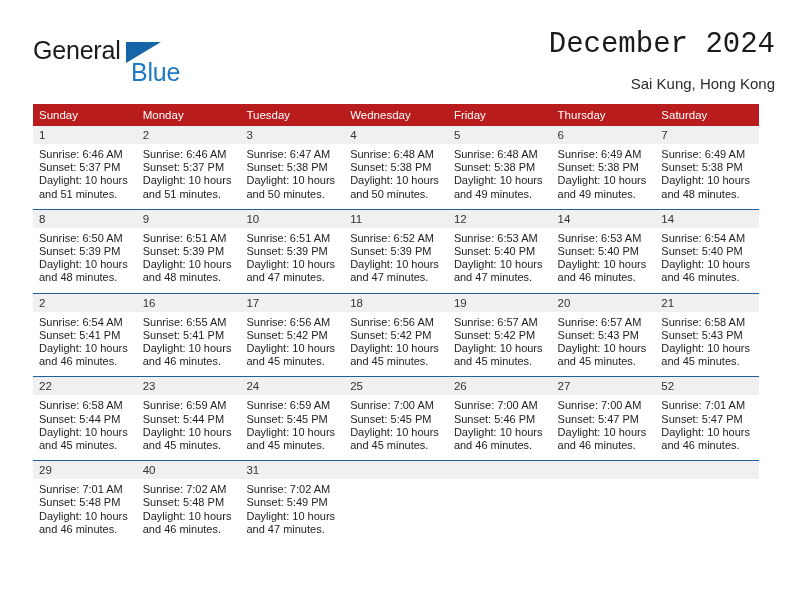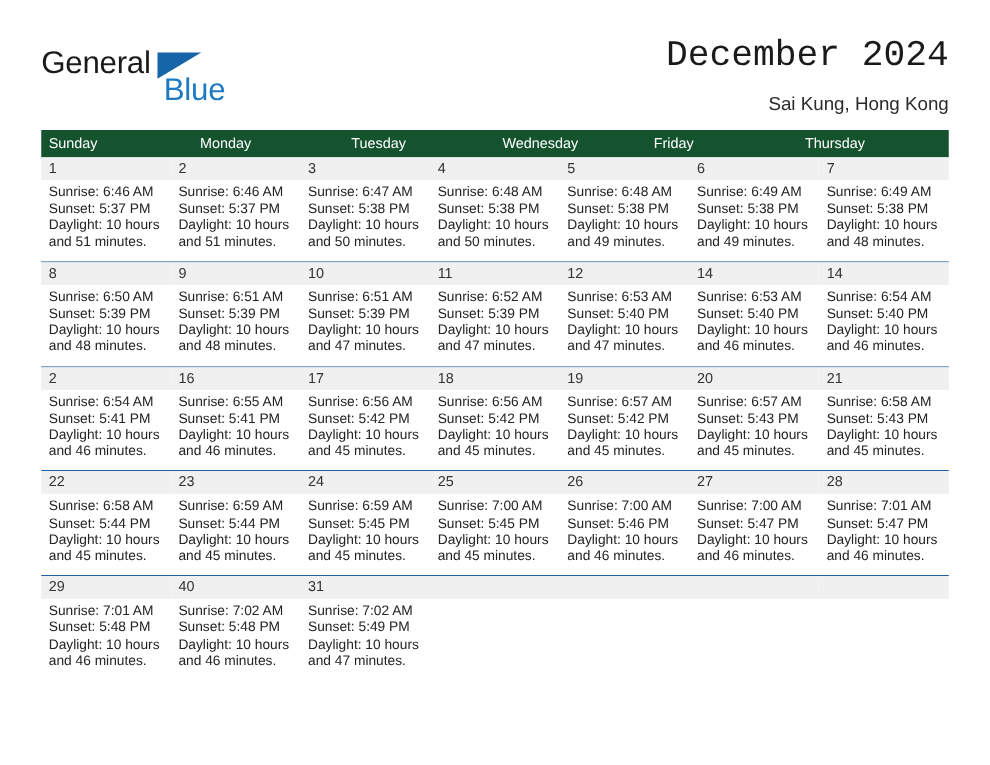--- a/index.html
+++ b/index.html
@@ -19,21 +19,21 @@
     width: 792px;
     height: 612px;
     box-sizing: border-box;
   }
 
   
   .header {
     position: absolute;
     left: 33px;
     top: 28px;
-    right: 33px;
+    right: 17px;
     height: 66px;
   }
   .logo {
     position: absolute;
     left: 0;
     top: 8px;
     width: 200px;
     height: 54px;
   }
   .logo-general {
@@ -87,21 +87,21 @@
 
   
   .calendar {
     position: absolute;
     left: 33px;
     top: 104px;
     width: 726px;
   }
   .weekday-row {
     display: flex;
-    background: #14532d;
+    background: #b91c1c;
   }
   .weekday {
     flex: 1 1 0;
     min-width: 0;
     height: 22px;
     line-height: 22px;
     padding-left: 6px;
     box-sizing: border-box;
     color: #ffffff;
     font-size: 11.5px;
@@ -163,20 +163,21 @@
   </div>
 
   <div class="calendar">
     <div class="weekday-row" id="weekday-row">
         <div class="weekday">Sunday</div>
         <div class="weekday">Monday</div>
         <div class="weekday">Tuesday</div>
         <div class="weekday">Wednesday</div>
         <div class="weekday">Friday</div>
         <div class="weekday">Thursday</div>
+        <div class="weekday">Saturday</div>
       </div>
     <div id="weeks-container">
         <div class="week-row">
           <div class="day-cell">
             <div class="day-number">1</div>
             <div class="day-info">
               <div>Sunrise: 6:46 AM</div>
               <div>Sunset: 5:37 PM</div>
               <div>Daylight: 10 hours</div>
               <div>and 51 minutes.</div>
@@ -416,21 +417,21 @@
           <div class="day-cell">
             <div class="day-number">27</div>
             <div class="day-info">
               <div>Sunrise: 7:00 AM</div>
               <div>Sunset: 5:47 PM</div>
               <div>Daylight: 10 hours</div>
               <div>and 46 minutes.</div>
             </div>
           </div>
           <div class="day-cell">
-            <div class="day-number">28</div>
+            <div class="day-number">52</div>
             <div class="day-info">
               <div>Sunrise: 7:01 AM</div>
               <div>Sunset: 5:47 PM</div>
               <div>Daylight: 10 hours</div>
               <div>and 46 minutes.</div>
             </div>
           </div>
         </div>
         <div class="week-row">
           <div class="day-cell">

